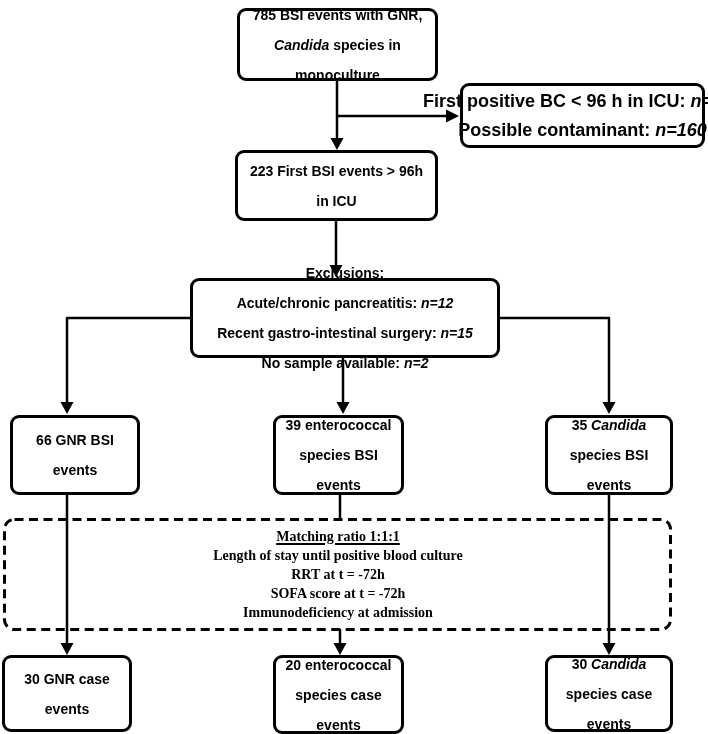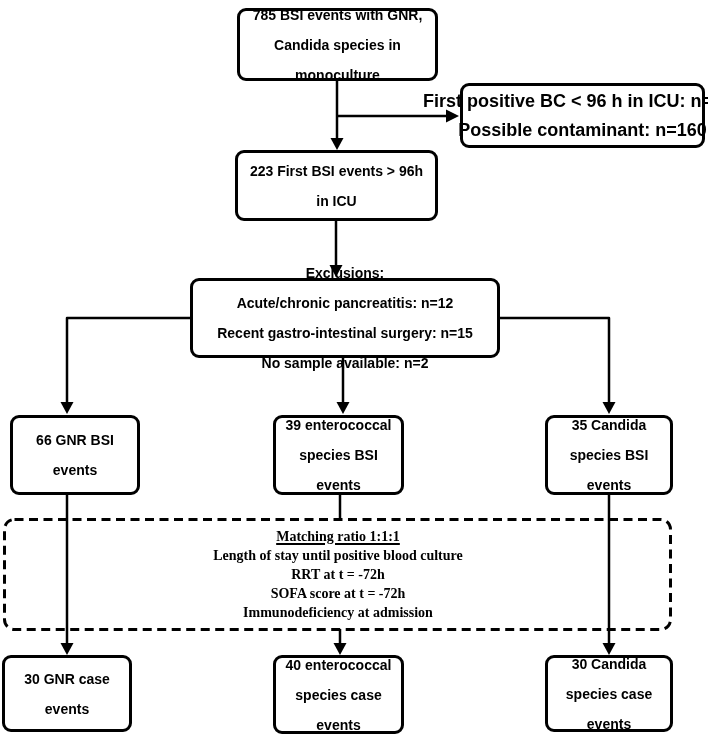--- a/index.html
+++ b/index.html
@@ -44,21 +44,21 @@
     align-items: center;
     justify-content: center;
     text-align: center;
     font-size: 14px;
     line-height: 19px;
     z-index: 2;
     background: transparent;
     font-family: Liberation Serif, serif;
   }
   .tline { white-space: nowrap; }
-  .em { }
+  .em { font-style: italic; }
   .ul { text-decoration: underline; text-decoration-thickness: 2px; text-underline-offset: 2px; }
 
   #box-total-bsi        { left: 237px; top: 8px;   width: 201px; height: 73px; }
   #box-early-positive   { left: 460px; top: 83px;  width: 245px; height: 65px; font-size: 18px; line-height: 17px; }
   #box-first-bsi        { left: 235px; top: 150px; width: 203px; height: 71px; justify-content: center; }
   #box-exclusions       { left: 190px; top: 278px; width: 310px; height: 80px; }
   #box-gnr-bsi          { left: 2px;   top: 415px; width: 130px; height: 80px; margin-left: 8px; }
   #box-entero-bsi       { left: 273px; top: 415px; width: 131px; height: 80px; }
   #box-candida-bsi      { left: 545px; top: 415px; width: 128px; height: 80px; }
   #panel-matching       { left: 5px;   top: 519px; width: 666px; height: 110px; }
@@ -169,21 +169,21 @@
       <div class="tline"><span>SOFA score at t = -72h</span></div>
       <div class="tline"><span>Immunodeficiency at admission</span></div>
     </div>
 
   <div class="box" id="box-gnr-case">
       <div class="tline"><span>30 GNR case</span></div>
       <div class="tline"><span>events</span></div>
     </div>
 
   <div class="box" id="box-entero-case">
-      <div class="tline"><span>40 enterococcal</span></div>
+      <div class="tline"><span>20 enterococcal</span></div>
       <div class="tline"><span>species case</span></div>
       <div class="tline"><span>events</span></div>
     </div>
 
   <div class="box" id="box-candida-case">
       <div class="tline"><span>30 </span><span class="em">Candida</span></div>
       <div class="tline"><span>species case</span></div>
       <div class="tline"><span>events</span></div>
     </div>
 

